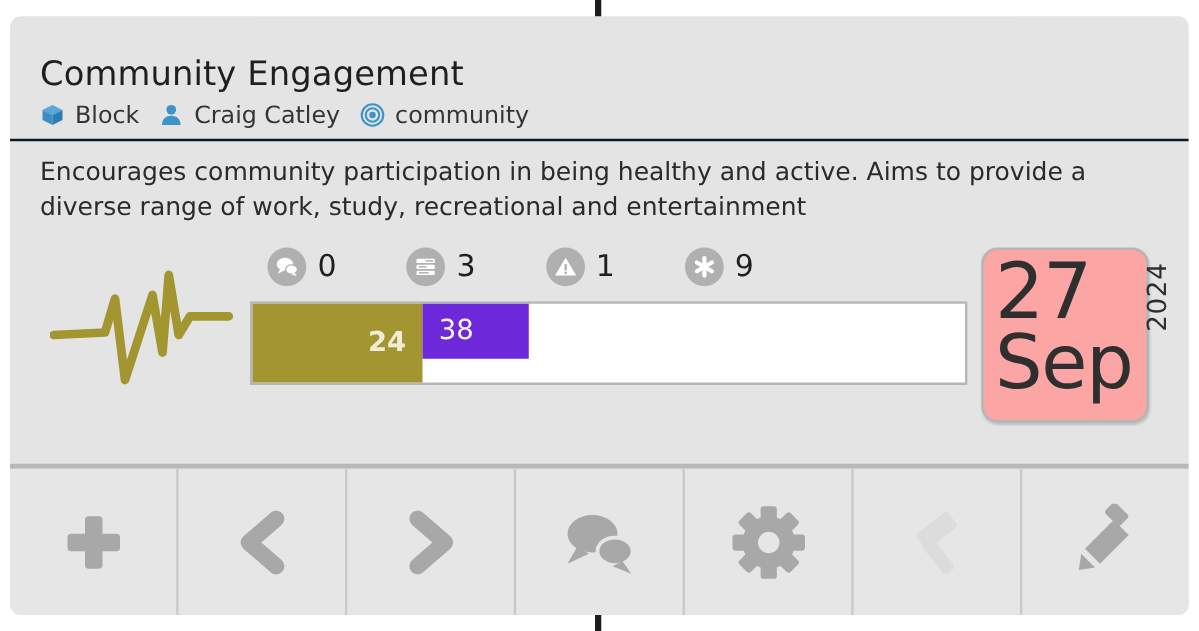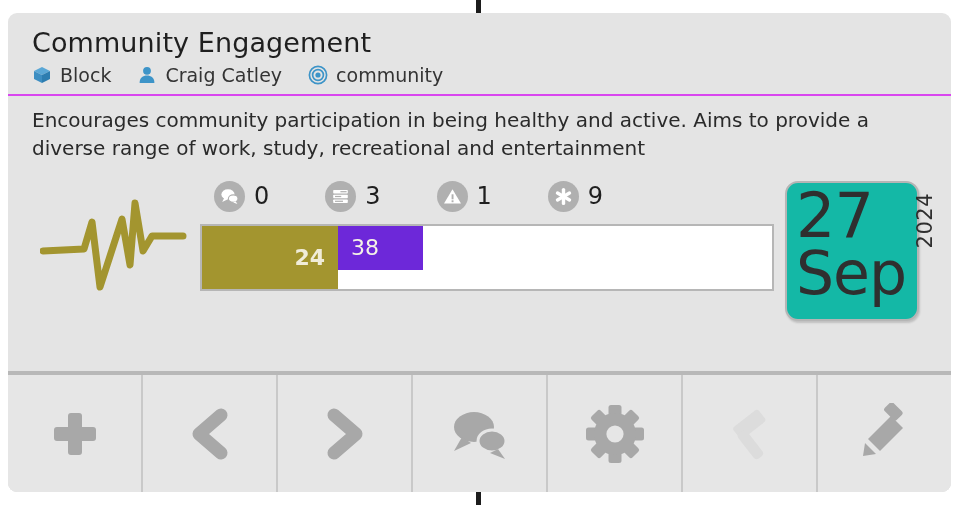--- a/index.html
+++ b/index.html
@@ -42,34 +42,35 @@
     background: #e4e4e4;
     border-radius: 9px;
     overflow: hidden;
     display: flex;
     flex-direction: column;
   }
 
   
   .header {
     padding: 14px 24px 8px 24px;
-    border-bottom: 2px solid #d946ef;
+    border-bottom: 2px solid #0f172a;
+    margin-top: 17px;
   }
   .title {
     font-size: 27px;
     font-weight: 400;
     color: #1f1f1f;
     letter-spacing: 0.1px;
     line-height: 1.15;
     margin-bottom: 6px;
   }
   .meta-row {
     display: flex;
     align-items: center;
-    gap: 26px;
+    gap: 16px;
   }
   .meta-item {
     display: flex;
     align-items: center;
     gap: 8px;
     font-size: 19px;
     color: #343434;
   }
   .meta-icon {
     width: 20px;
@@ -185,21 +186,21 @@
     font-size: 22px;
   }
 
   
   .date-badge {
     position: absolute;
     right: 8px;
     top: 2px;
     width: 134px;
     height: 140px;
-    background: #14b8a6;
+    background: #fca5a5;
     border: 2px solid #b5b5b5;
     border-radius: 13px;
     box-shadow: 1px 2px 2px rgba(0,0,0,0.16);
     box-sizing: border-box;
   }
   .date-day {
     position: absolute;
     left: 9px;
     top: 0px;
     font-size: 62px;

